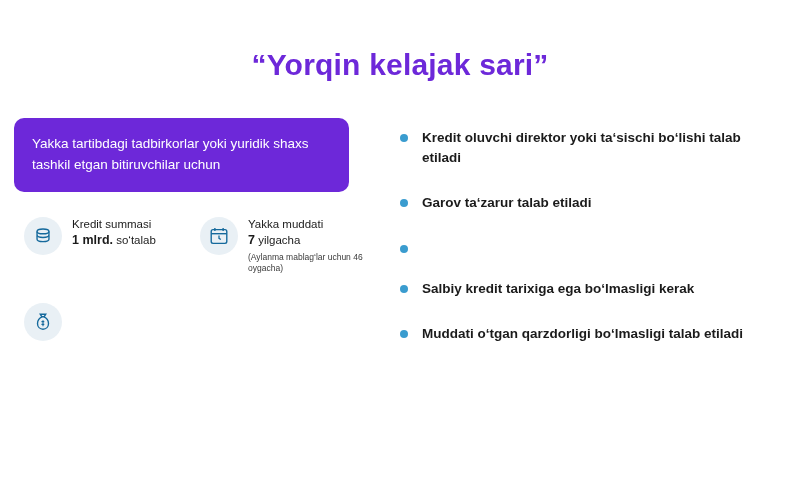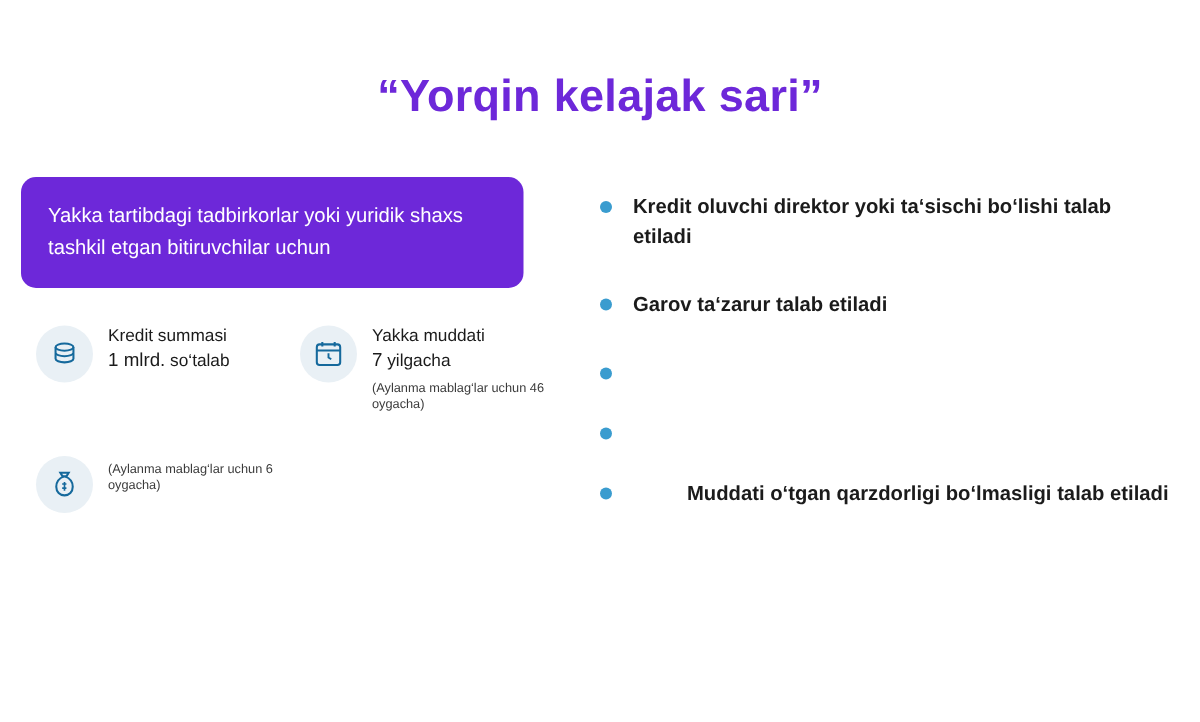--- a/index.html
+++ b/index.html
@@ -74,21 +74,21 @@
     margin-top: 1px;
   }
   .feature-text {
     font-size: 11.5px;
     line-height: 1.35;
     color: #1b1b1b;
     padding-top: 1px;
   }
   .feature-text .line1 { display: block; }
   .feature-text .line2 { display: block; }
-  .feature-text b { font-weight: normal; }
+  .feature-text b { font-weight: bold; }
   .sub {
     display: block;
     font-size: 8.5px;
     line-height: 1.3;
     color: #3a3a3a;
     margin-top: 3px;
   }
   .big { font-size: 12.5px; font-weight: bold; }
   
   .right-col {
@@ -96,21 +96,21 @@
     left: 400px;
     top: 128px;
     width: 390px;
     font-weight: bold;
   }
   .bullet {
     display: flex;
     align-items: flex-start;
     margin-bottom: 26px;
   }
-  .bullet:last-child { margin-bottom: 0; gap: 36px; }
+  .bullet:last-child { margin-bottom: 0; }
   .dot {
     width: 8px;
     height: 8px;
     border-radius: 50%;
     background: #3a9ccf;
     flex: 0 0 8px;
     margin-top: 6px;
     margin-right: 14px;
   }
   .bullet-text {
@@ -167,41 +167,41 @@
 
       <div class="feature">
         <span class="feature-icon">
           <svg width="22" height="22" viewBox="0 0 24 24" fill="none" stroke="#15699c" stroke-width="1.5">
             <path d="M9 3.5h6l-1.6 2.6h-2.8z"></path>
             <path d="M11.6 6.1c-3.4 1.3-5.6 4.2-5.6 7.6 0 3.6 2.6 6.2 6 6.2s6-2.6 6-6.2c0-3.4-2.2-6.3-5.6-7.6"></path>
             <path d="M12 10.2v6.4M10.3 11.6h3.1M10.3 14.6h3.1" stroke-width="1.2"></path>
           </svg>
         </span>
         <span class="feature-text">
-          <span class="sub">(Aylanma mablag‘lar uchun 6 oygacha)</span>
         </span>
       </div>
 
     </div>
   </div>
 
   <div class="right-col">
     <div class="bullet">
       <span class="dot"></span>
       <span class="bullet-text">Kredit oluvchi direktor yoki ta‘sischi bo‘lishi talab etiladi</span>
     </div>
     <div class="bullet">
       <span class="dot"></span>
       <span class="bullet-text">Garov ta‘zarur talab etiladi</span>
     </div>
     <div class="bullet">
       <span class="dot"></span>
     </div>
     <div class="bullet">
       <span class="dot"></span>
+      <span class="bullet-text">Salbiy  kredit tarixiga ega bo‘lmasligi kerak</span>
     </div>
     <div class="bullet">
       <span class="dot"></span>
       <span class="bullet-text">Muddati o‘tgan qarzdorligi bo‘lmasligi talab etiladi</span>
     </div>
   </div>
 
 </div>
 
 </body></html>

